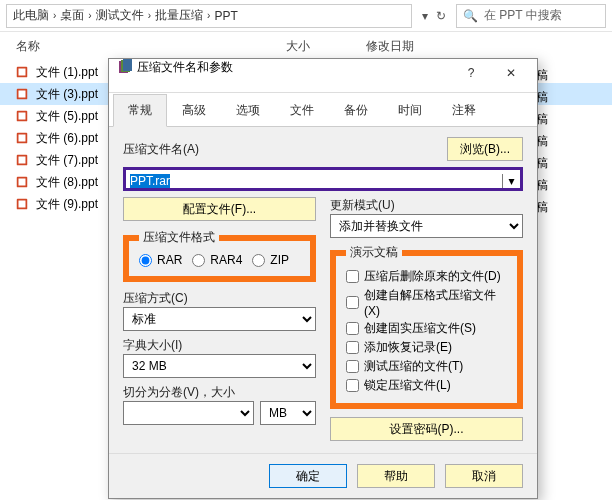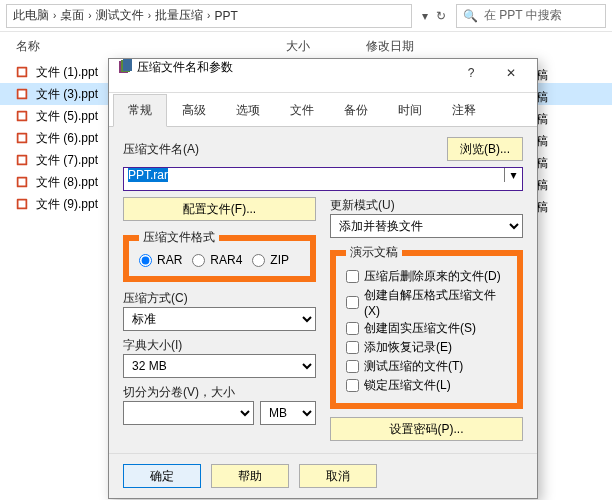--- a/index.html
+++ b/index.html
@@ -46,21 +46,21 @@
 .dropdown-arrow { border-left: 1px solid #7a7a7a; width: 18px; text-align: center; }
 
 .columns { display: flex; gap: 14px; margin-top: 4px; }
 .col { flex: 1; display: flex; flex-direction: column; }
 fieldset { border: 6px solid #f97316; padding: 6px 10px 8px; margin-bottom: 8px; }
 legend { padding: 0 4px; color: #222; }
 .radio-row { display: flex; gap: 10px; align-items: center; }
 .cb-row { display: flex; align-items: center; gap: 5px; padding: 1px 0; }
 input[type=checkbox], input[type=radio] { margin: 0; }
 
-.dialog-footer { display: flex; gap: 10px; padding: 10px 14px; border-top: 1px solid #ddd; background: #f0f0f0; }
+.dialog-footer { display: flex; justify-content: flex-end; gap: 10px; padding: 10px 14px; border-top: 1px solid #ddd; background: #f0f0f0; }
 .dialog-footer .btn { width: 78px; justify-content: center; }
 .type-strip { position: absolute; left: 500px; top: 64px; }
 .type-strip div { height: 22px; display: flex; align-items: center; }
 </style>
 </head>
 <body>
 
 <div class="explorer-bar">
   <div class="breadcrumb">
     <span>此电脑</span>
@@ -189,21 +189,21 @@
       <div class="tab">注释</div>
     </div>
 
   <div class="dialog-body">
     <div class="row">
       <span class="label">压缩文件名(A)</span>
       <span style="flex:1"></span>
       <span class="btn">浏览(B)...</span>
     </div>
     <div class="row">
-      <div style="display:flex;width:100%;border:1px solid #4c1d95;background:#fff;height:24px;align-items:flex-start">
+      <div style="display:flex;width:100%;border:3px solid #4c1d95;background:#fff;height:24px;align-items:flex-end">
         <div style="flex:1;padding:0 4px"><span class="sel" style="background:#0078d7;color:#fff">PPT.rar</span></div>
         <div class="dropdown-arrow">▾</div>
       </div>
     </div>
 
     <div class="columns">
       <div class="col">
         <div style="margin-bottom:8px;display:flex">
           <span class="btn" style="flex:1;justify-content:center">配置文件(F)...</span>
         </div>

